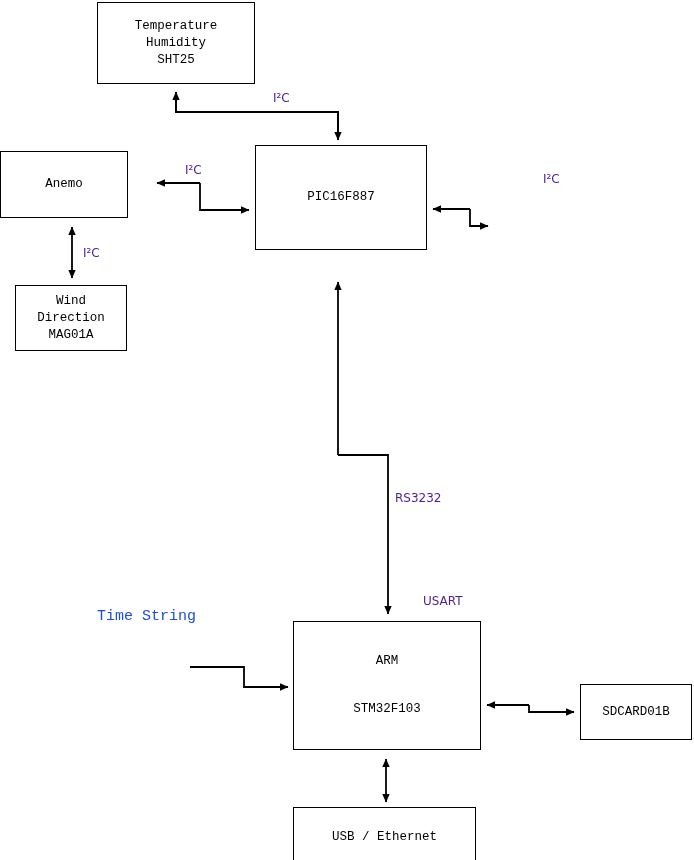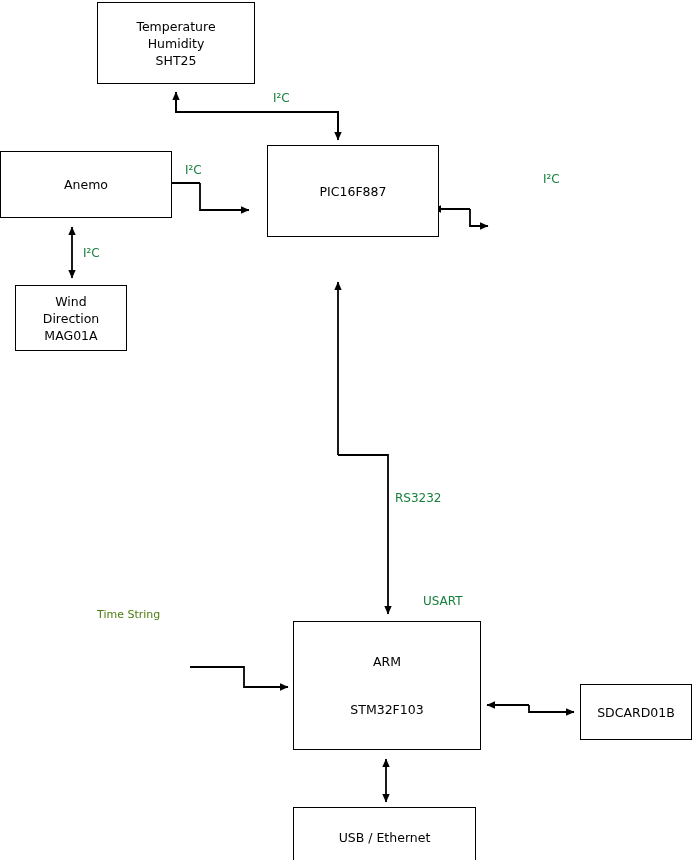--- a/index.html
+++ b/index.html
@@ -22,38 +22,40 @@
     background: #ffffff;
     display: flex;
     flex-direction: column;
     align-items: center;
     justify-content: center;
     text-align: center;
     color: #000000;
     font-size: 12.5px;
     line-height: 17px;
     z-index: 2;
+    font-family: Liberation Mono, monospace;
   }
   .node .line {
     display: block;
     white-space: pre;
   }
   .edge-label {
     position: absolute;
     font-size: 12px;
-    color: #15803d;
+    color: #4c1d95;
     white-space: nowrap;
     z-index: 3;
   }
   .free-label {
     position: absolute;
-    font-size: 11px;
-    color: #4d7c0f;
+    font-size: 15px;
+    color: #1d4ed8;
     white-space: nowrap;
     z-index: 3;
+    font-family: Liberation Mono, monospace;
   }
   svg.wires {
     position: absolute;
     left: 0;
     top: 0;
     width: 694px;
     height: 860px;
     z-index: 1;
   }
 </style>
@@ -96,31 +98,31 @@
       <path d="M386,778 L386,802" marker-end="url(#arrow)"></path>
     </g>
   </svg>
 
   <div class="node" style="left:97px; top:2px; width:158px; height:82px;">
     <span class="line">Temperature</span>
     <span class="line">Humidity</span>
     <span class="line">SHT25</span>
   </div>
 
-  <div class="node" style="left:0px; top:151px; width:172px; height:67px;">
+  <div class="node" style="left:0px; top:151px; width:128px; height:67px;">
     <span class="line">Anemo</span>
   </div>
 
   <div class="node" style="left:15px; top:285px; width:112px; height:66px;">
     <span class="line">Wind</span>
     <span class="line">Direction</span>
     <span class="line">MAG01A</span>
   </div>
 
-  <div class="node" style="left:255px; top:145px; width:172px; height:92px;margin-left:12px;">
+  <div class="node" style="left:255px; top:145px; width:172px; height:105px;">
     <span class="line">PIC16F887</span>
   </div>
 
 
 
   <div class="node" style="left:293px; top:621px; width:188px; height:129px; justify-content:space-evenly;">
     <span class="line">ARM</span>
     <span class="line">STM32F103</span>
   </div>
 

